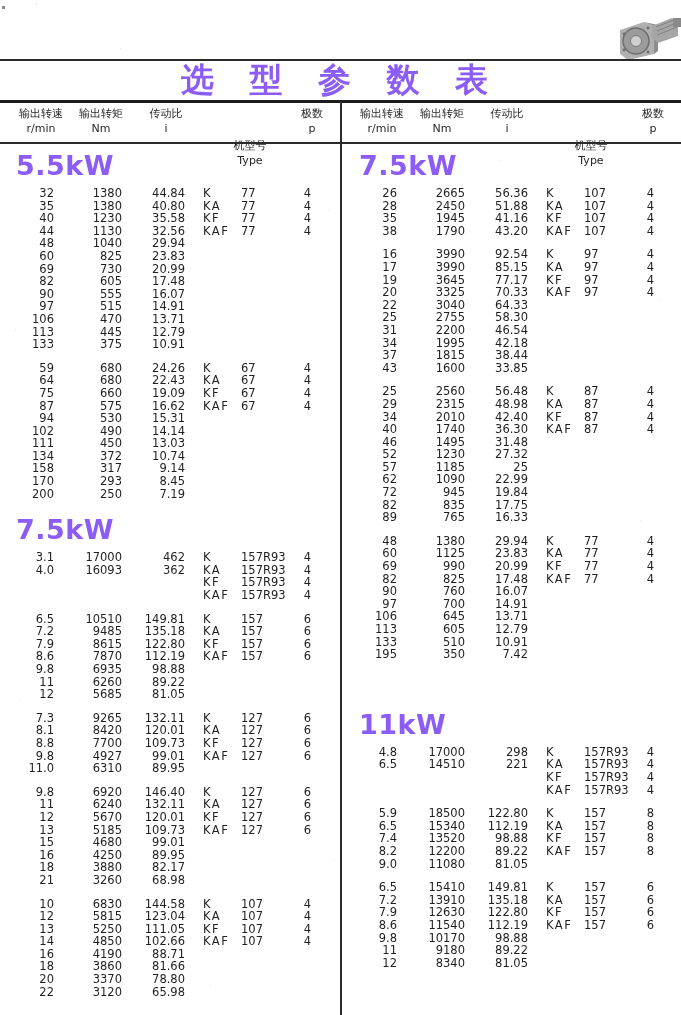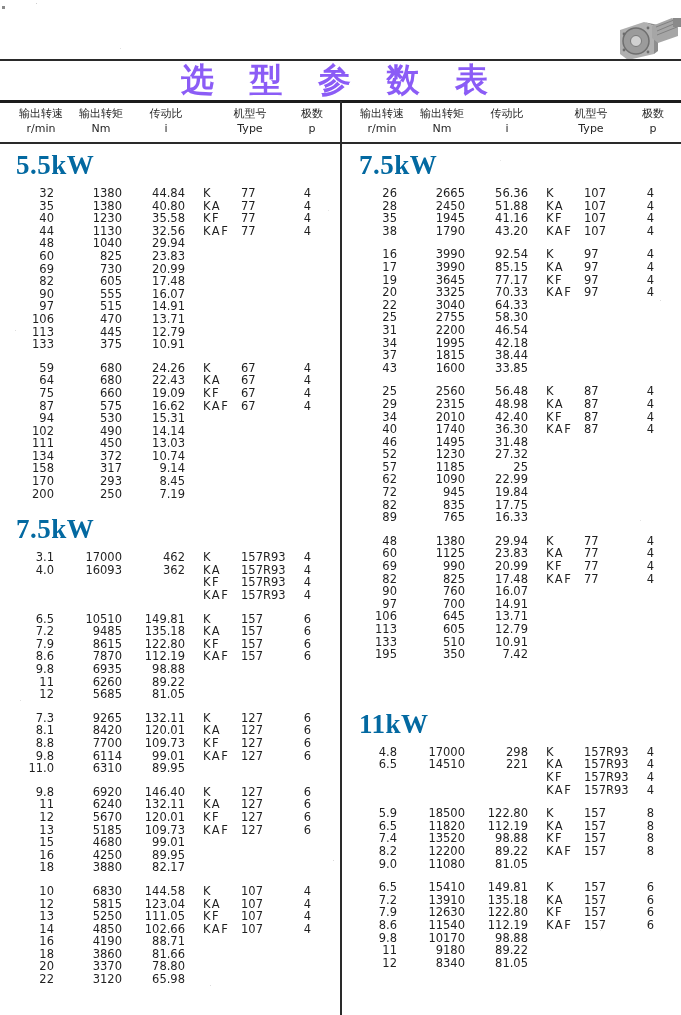--- a/index.html
+++ b/index.html
@@ -21,32 +21,32 @@
   }
 
   .colheads{position:absolute;top:104px;left:0;width:681px;height:38px;}
   .hgroup{position:absolute;top:0;width:340px;height:38px;}
   .hgroup-left{left:0;}
   .hgroup-right{left:341px;}
   .hcell{position:absolute;top:2px;text-align:center;font-size:11px;line-height:15px;color:#262626;}
   .hc1{left:8px;width:66px;}
   .hc2{left:70px;width:62px;}
   .hc3{left:136px;width:60px;}
-  .hc4{left:218px;width:64px;}
+  .hc4{left:218px;width:64px;margin-top:32px;}
   .hc5{left:288px;width:48px;}
   .hcell .unit{display:block;}
 
   .content{position:absolute;top:146px;left:0;width:681px;height:869px;}
   .col{position:absolute;top:0;height:869px;overflow:hidden;}
   .col-left{left:0;width:339px;}
   .col-right{left:343px;width:338px;}
 
   .power{
-    font-size:27px;font-weight:bold;color:#0369a1;
-    margin:4px 12px 6px 16px;line-height:31px;letter-spacing:0.5px;font-family:Liberation Serif, serif;
+    font-size:27px;font-weight:bold;color:#8b5cf6;
+    margin:4px 12px 6px 16px;line-height:31px;letter-spacing:0.5px;
   }
   .psection + .psection .power{margin-top:14px;}
   .col-right .psection + .psection .power{margin-top:48px;}
 
   .tgroup{margin-bottom:11px;}
   .row{display:flex;height:12.6px;line-height:12.6px;font-size:11.5px;color:#1f1f1f;}
   .cell{display:block;white-space:pre;}
   .c-speed{width:54px;text-align:right;}
   .c-torque{width:68px;text-align:right;}
   .c-ratio{width:63px;text-align:right;}
@@ -424,21 +424,21 @@
           <div class="row">
             <span class="cell c-speed">8.8</span>
             <span class="cell c-torque">7700</span>
             <span class="cell c-ratio">109.73</span>
             <span class="cell c-tprefix">KF</span>
             <span class="cell c-tsize">127</span>
             <span class="cell c-poles">6</span>
           </div>
           <div class="row">
             <span class="cell c-speed">9.8</span>
-            <span class="cell c-torque">6114</span>
+            <span class="cell c-torque">4927</span>
             <span class="cell c-ratio">99.01</span>
             <span class="cell c-tprefix">KAF</span>
             <span class="cell c-tsize">127</span>
             <span class="cell c-poles">6</span>
           </div>
           <div class="row">
             <span class="cell c-speed">11.0</span>
             <span class="cell c-torque">6310</span>
             <span class="cell c-ratio">89.95</span>
             <span class="cell c-tprefix"></span>
@@ -492,20 +492,28 @@
             <span class="cell c-torque">4250</span>
             <span class="cell c-ratio">89.95</span>
             <span class="cell c-tprefix"></span>
             <span class="cell c-tsize"></span>
             <span class="cell c-poles"></span>
           </div>
           <div class="row">
             <span class="cell c-speed">18</span>
             <span class="cell c-torque">3880</span>
             <span class="cell c-ratio">82.17</span>
+            <span class="cell c-tprefix"></span>
+            <span class="cell c-tsize"></span>
+            <span class="cell c-poles"></span>
+          </div>
+          <div class="row">
+            <span class="cell c-speed">21</span>
+            <span class="cell c-torque">3260</span>
+            <span class="cell c-ratio">68.98</span>
             <span class="cell c-tprefix"></span>
             <span class="cell c-tsize"></span>
             <span class="cell c-poles"></span>
           </div>
         </div>
         <div class="tgroup">
           <div class="row">
             <span class="cell c-speed">10</span>
             <span class="cell c-torque">6830</span>
             <span class="cell c-ratio">144.58</span>
@@ -904,21 +912,21 @@
           <div class="row">
             <span class="cell c-speed">5.9</span>
             <span class="cell c-torque">18500</span>
             <span class="cell c-ratio">122.80</span>
             <span class="cell c-tprefix">K</span>
             <span class="cell c-tsize">157</span>
             <span class="cell c-poles">8</span>
           </div>
           <div class="row">
             <span class="cell c-speed">6.5</span>
-            <span class="cell c-torque">11820</span>
+            <span class="cell c-torque">15340</span>
             <span class="cell c-ratio">112.19</span>
             <span class="cell c-tprefix">KA</span>
             <span class="cell c-tsize">157</span>
             <span class="cell c-poles">8</span>
           </div>
           <div class="row">
             <span class="cell c-speed">7.4</span>
             <span class="cell c-torque">13520</span>
             <span class="cell c-ratio">98.88</span>
             <span class="cell c-tprefix">KF</span>

